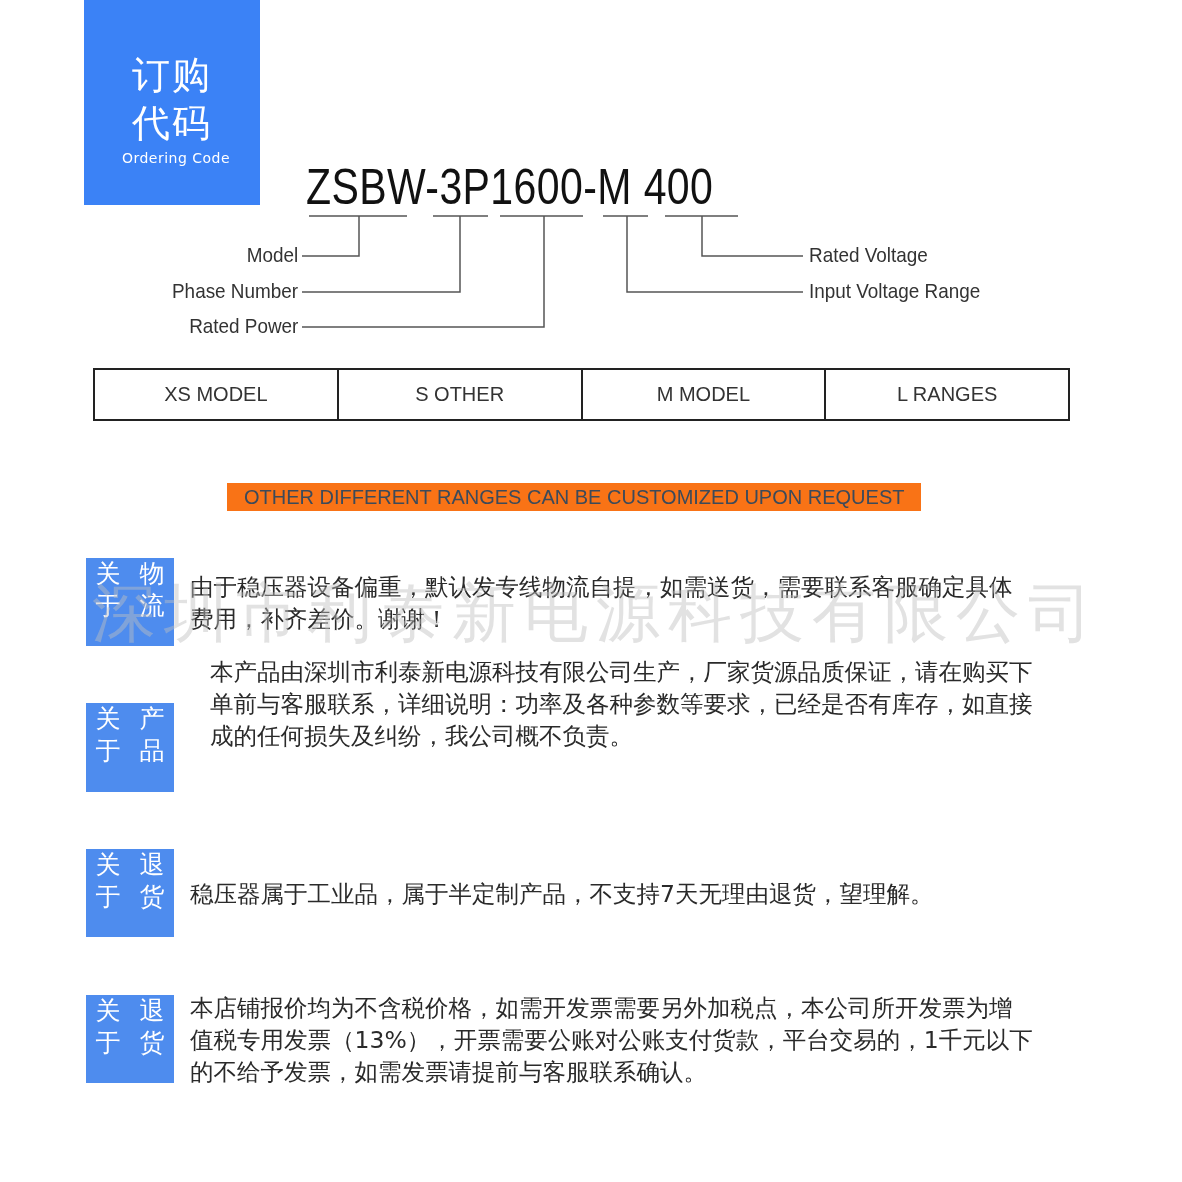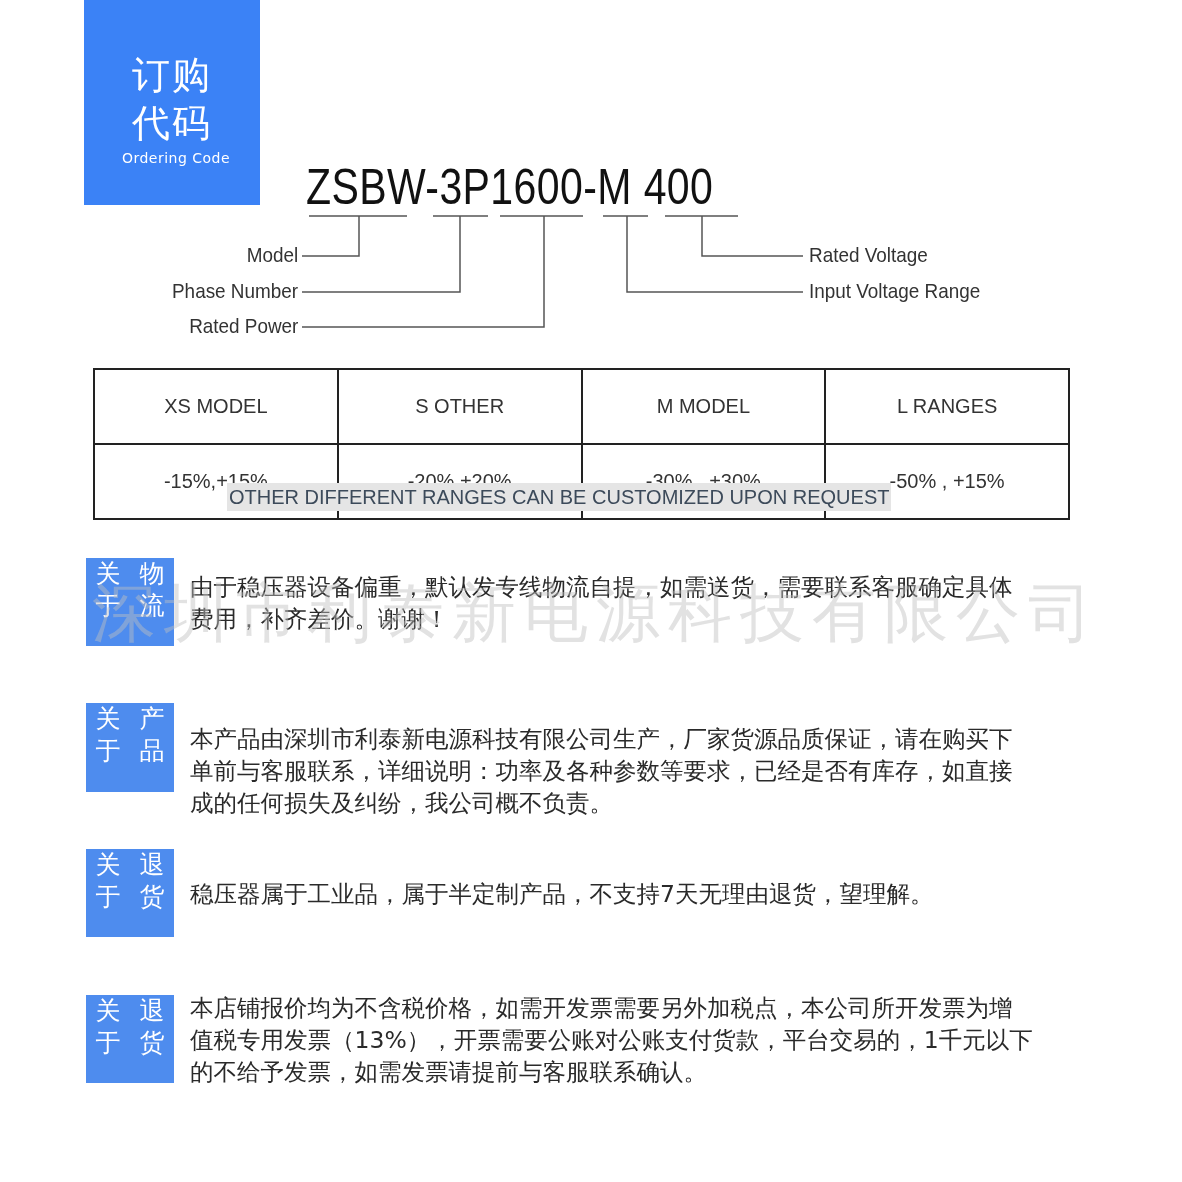--- a/index.html
+++ b/index.html
@@ -30,26 +30,26 @@
     position:absolute; font-family:"Liberation Sans", sans-serif; font-size:21px; color:#333;
     transform:scaleX(0.9); white-space:nowrap;
   }
   .lbl.right { transform-origin:right center; text-align:right; }
   .lbl.left { transform-origin:left center; }
   table.models {
     position:absolute; left:93px; top:368px; width:977px; border-collapse:collapse;
     font-family:"Liberation Sans", sans-serif; font-size:20px; color:#333;
   }
   table.models td {
-    border:2px solid #222; text-align:center; height:49px; padding:12px; width:25%;
+    border:2px solid #222; text-align:center; height:49px; padding:0; width:25%;
   }
   .note {
     position:absolute; left:227px; top:483px; height:28px; line-height:28px;
-    background:#e5e5e5; color:#3c4a5a; font-family:"Liberation Sans", sans-serif;
-    font-size:20px; padding:0 2px; white-space:nowrap;
+    background:#f97316; color:#3c4a5a; font-family:"Liberation Sans", sans-serif;
+    font-size:20px; padding:0 17px; white-space:nowrap;
   }
   .watermark {
     position:absolute; left:92px; top:570px; font-size:64px; color:rgba(190,190,190,0.45);
     letter-spacing:8px; white-space:nowrap; font-weight:300; pointer-events:none; z-index:5;
   }
   .badge {
     position:absolute; left:86px; width:88px; background:#4e8cee; color:#fff;
     font-size:25px; line-height:32px; text-align:center; display:flex; flex-direction:row;
     justify-content:center;
   }
@@ -96,47 +96,41 @@
 <div class="lbl left" style="left:809px; top:279px;">Input Voltage Range</div>
 
 <table class="models">
   <tbody>
       <tr>
     <td>XS  MODEL</td>
     <td>S OTHER</td>
     <td>M MODEL</td>
     <td>L RANGES</td>
   </tr>
-  <tr>
-    <td>-15%,+15%</td>
-    <td>-20%,+20%</td>
-    <td>-30% , +30%</td>
-    <td>-50% , +15%</td>
-  </tr>
 </tbody>
   </table>
 
 <div class="note">OTHER DIFFERENT RANGES CAN BE CUSTOMIZED UPON REQUEST</div>
 
 <div class="badge" style="top:558px; height:88px;">
   <span>关于</span>
   <span>物流</span>
 </div>
 <div class="para" style="top:571px;">
   <div>由于稳压器设备偏重，默认发专线物流自提，如需送货，需要联系客服确定具体</div>
   <div>费用，补齐差价。谢谢！</div>
 </div>
 
 <div class="watermark">深圳市利泰新电源科技有限公司</div>
 
 <div class="badge" style="top:703px; height:89px;">
   <span>关于</span>
   <span>产品</span>
 </div>
-<div class="para" style="top:723px;">
+<div class="para" style="top:656px;margin-left:20px;">
   <div>本产品由深圳市利泰新电源科技有限公司生产，厂家货源品质保证，请在购买下</div>
   <div>单前与客服联系，详细说明：功率及各种参数等要求，已经是否有库存，如直接</div>
   <div>成的任何损失及纠纷，我公司概不负责。</div>
 </div>
 
 <div class="badge" style="top:849px; height:88px;">
   <span>关于</span>
   <span>退货</span>
 </div>
 <div class="para" style="top:878px;">

